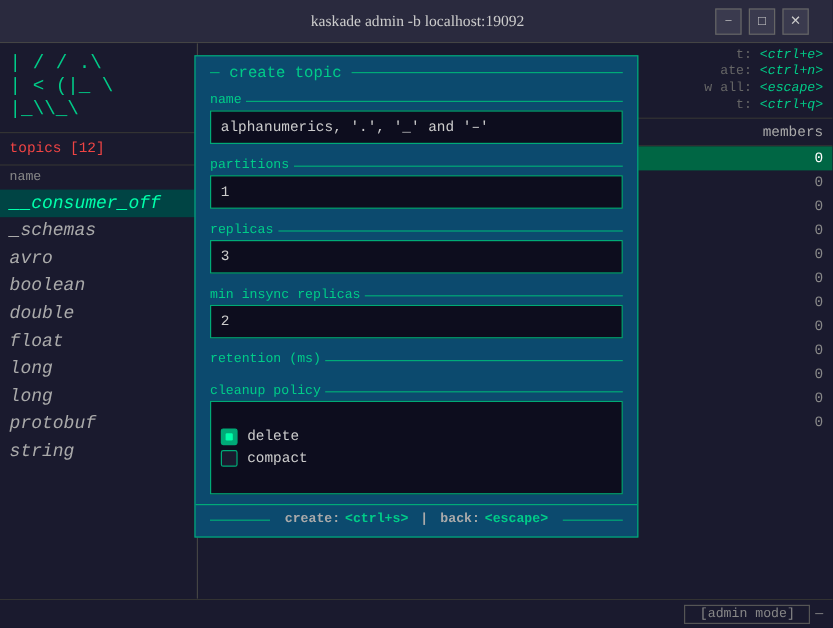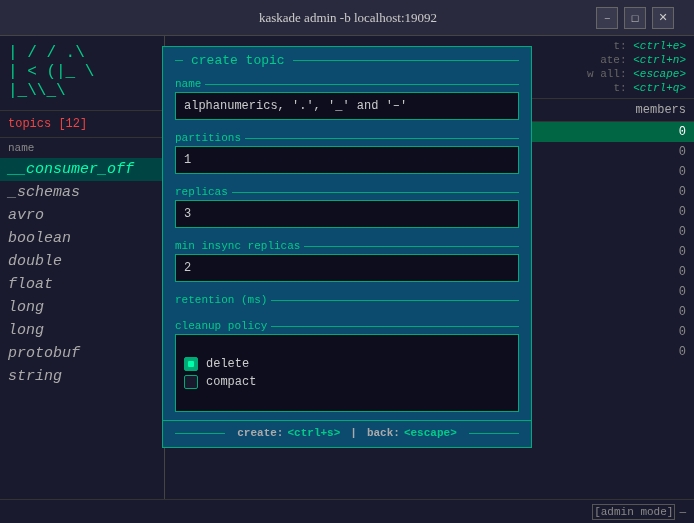--- a/index.html
+++ b/index.html
@@ -328,21 +328,21 @@
       justify-content: flex-end;
       align-items: center;
       height: 24px;
       flex-shrink: 0;
     }
 
     .status-badge {
       color: #888;
       font-size: 11px;
       border: 1px solid #555;
-      padding: 1px 1px;
+      padding: 1px 12px;
     }
   </style>
 </head>
 <body>
 
 <div class="title-bar">
   <div style="width:80px"></div>
   <div class="title-bar-title">kaskade admin -b localhost:19092</div>
   <div class="title-bar-controls">
     <div class="title-bar-btn">−</div>

